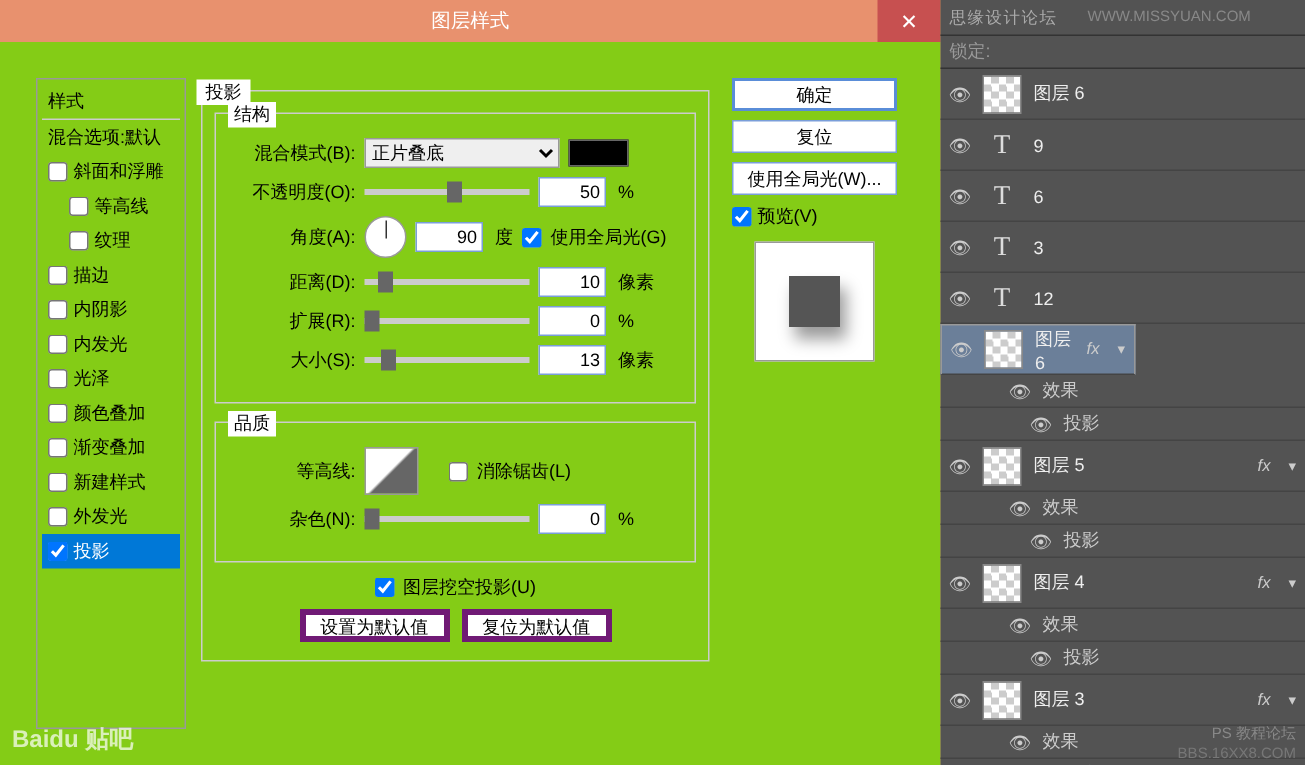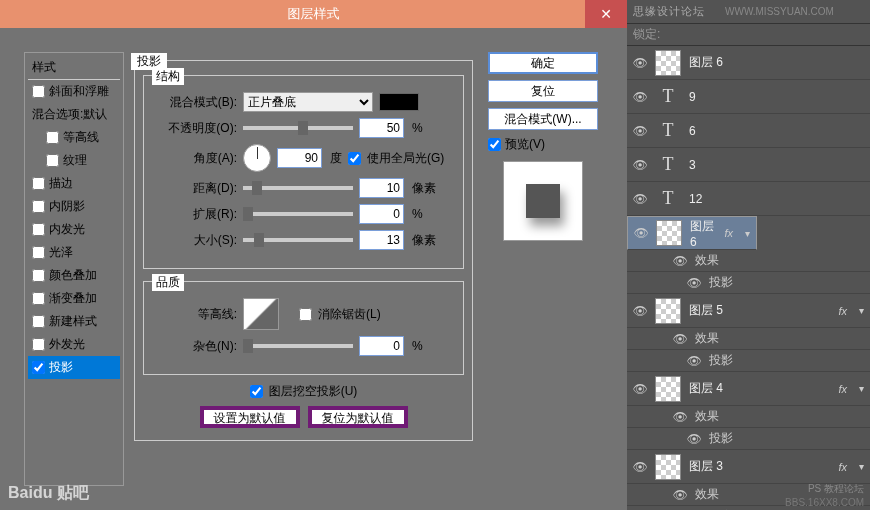--- a/index.html
+++ b/index.html
@@ -1,17 +1,17 @@
 <!DOCTYPE html>
 <html><head>
 <meta charset="utf-8">
 <style>
 *{box-sizing:border-box;margin:0;padding:0;font-family:"Microsoft YaHei",sans-serif;font-size:12px}
 body{background:#e8a07a;width:870px;height:510px;position:relative;overflow:hidden}
-.dialog{position:absolute;left:0;top:0;width:627px;height:510px;background:#737373}
+.dialog{position:absolute;left:0;top:0;width:627px;height:510px;background:#84cc16}
 .titlebar{height:28px;background:#e8916e;display:flex;align-items:center;justify-content:center;position:relative}
 .titlebar-text{color:#fff;font-size:13px}
 .close-btn{position:absolute;right:0;top:0;width:42px;height:28px;background:#c75050;color:#fff;display:flex;align-items:center;justify-content:center;font-size:14px;cursor:pointer}
 .dialog-body{display:flex;height:calc(100% - 28px);padding:24px}
 .left-panel{width:100px;border:1px solid #999;padding:3px}
 .left-header{padding:3px 4px;border-bottom:1px solid #ccc}
 .left-item{padding:3px 4px;display:flex;align-items:center;gap:4px}
 .left-item.active{background:#0078d7;color:#fff}
 .left-item input[type=checkbox]{width:13px;height:13px}
 .left-item.indent{padding-left:18px}
@@ -64,25 +64,25 @@
 
 <div class="dialog">
   <div class="titlebar">
     <span class="titlebar-text">图层样式</span>
     <div class="close-btn">✕</div>
   </div>
   <div class="dialog-body">
 
     <div class="left-panel">
       <div class="left-header">样式</div>
+      <div class="left-item">混合选项:默认</div>
       <div class="left-item">
           <input type="checkbox" style="">
           <span>斜面和浮雕</span>
         </div>
-      <div class="left-item">混合选项:默认</div>
       <div class="left-item indent">
           <input type="checkbox" style="">
           <span>等高线</span>
         </div>
       <div class="left-item indent">
           <input type="checkbox" style="">
           <span>纹理</span>
         </div>
       <div class="left-item">
           <input type="checkbox" style="">
@@ -200,21 +200,21 @@
         <div class="btn-row">
           <button class="btn">设置为默认值</button>
           <button class="btn">复位为默认值</button>
         </div>
       </div>
     </div>
 
     <div class="right-panel">
       <button class="right-btn primary">确定</button>
       <button class="right-btn">复位</button>
-      <button class="right-btn">混合模式(W)...</button>
+      <button class="right-btn">使用全局光(W)...</button>
       <div class="preview-check">
         <input type="checkbox" checked="" style="">
         <span>预览(V)</span>
       </div>
       <div class="preview-box">
         <div class="preview-shadow"></div>
       </div>
     </div>
   </div>
 </div>

